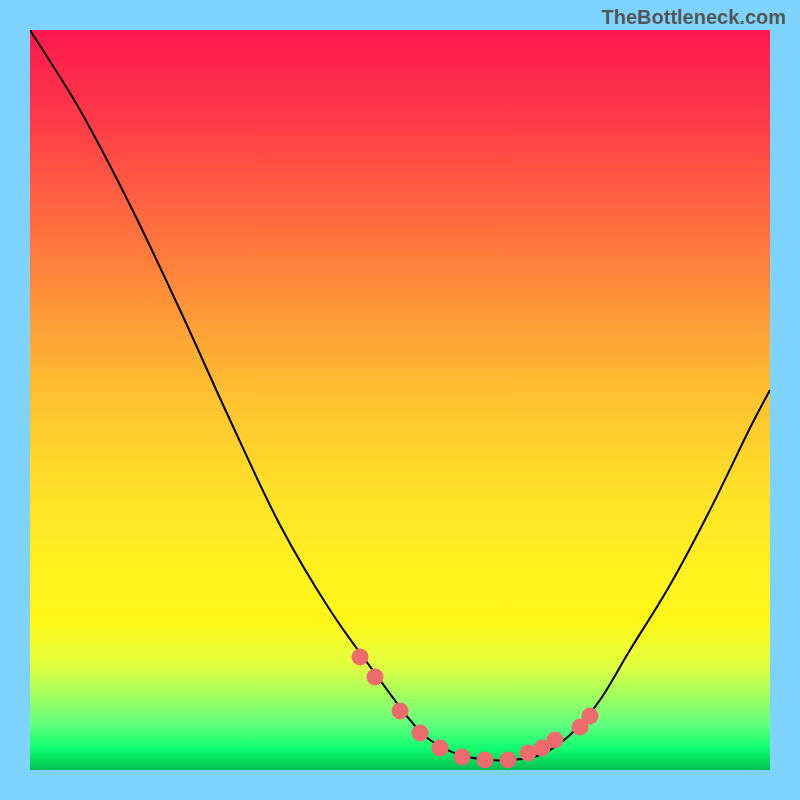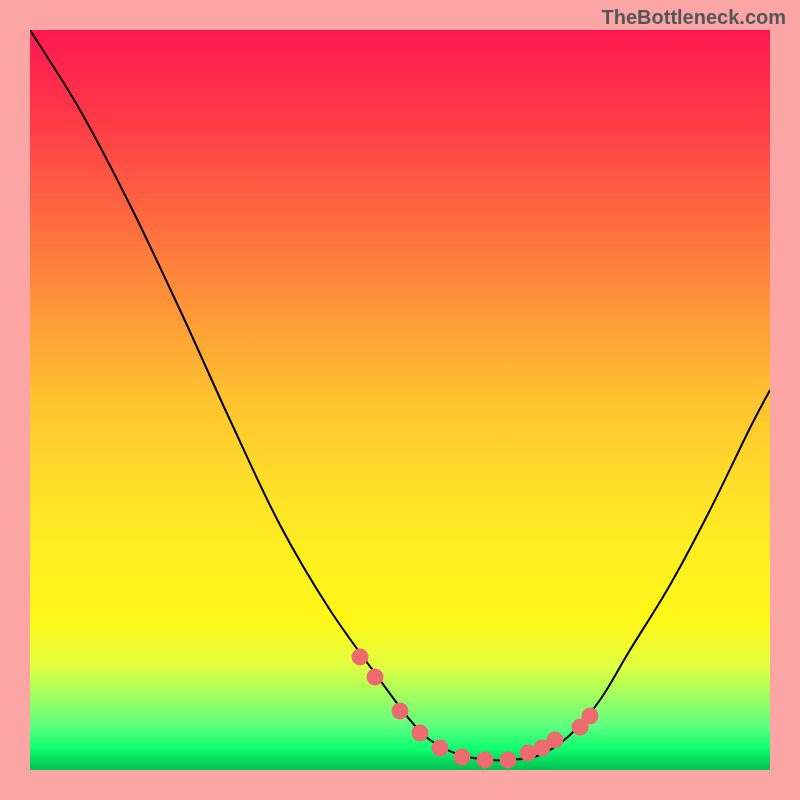--- a/index.html
+++ b/index.html
@@ -8,21 +8,21 @@
     background: #000;
     width: 800px;
     height: 800px;
     overflow: hidden;
     font-family: Arial, sans-serif;
   }
   .container {
     position: relative;
     width: 800px;
     height: 800px;
-    background: #fca5a5;
+    background: #7dd3fc;
   }
   .watermark {
     position: absolute;
     top: 6px;
     right: 14px;
     color: #555;
     font-size: 20px;
     font-weight: bold;
     z-index: 10;
   }

